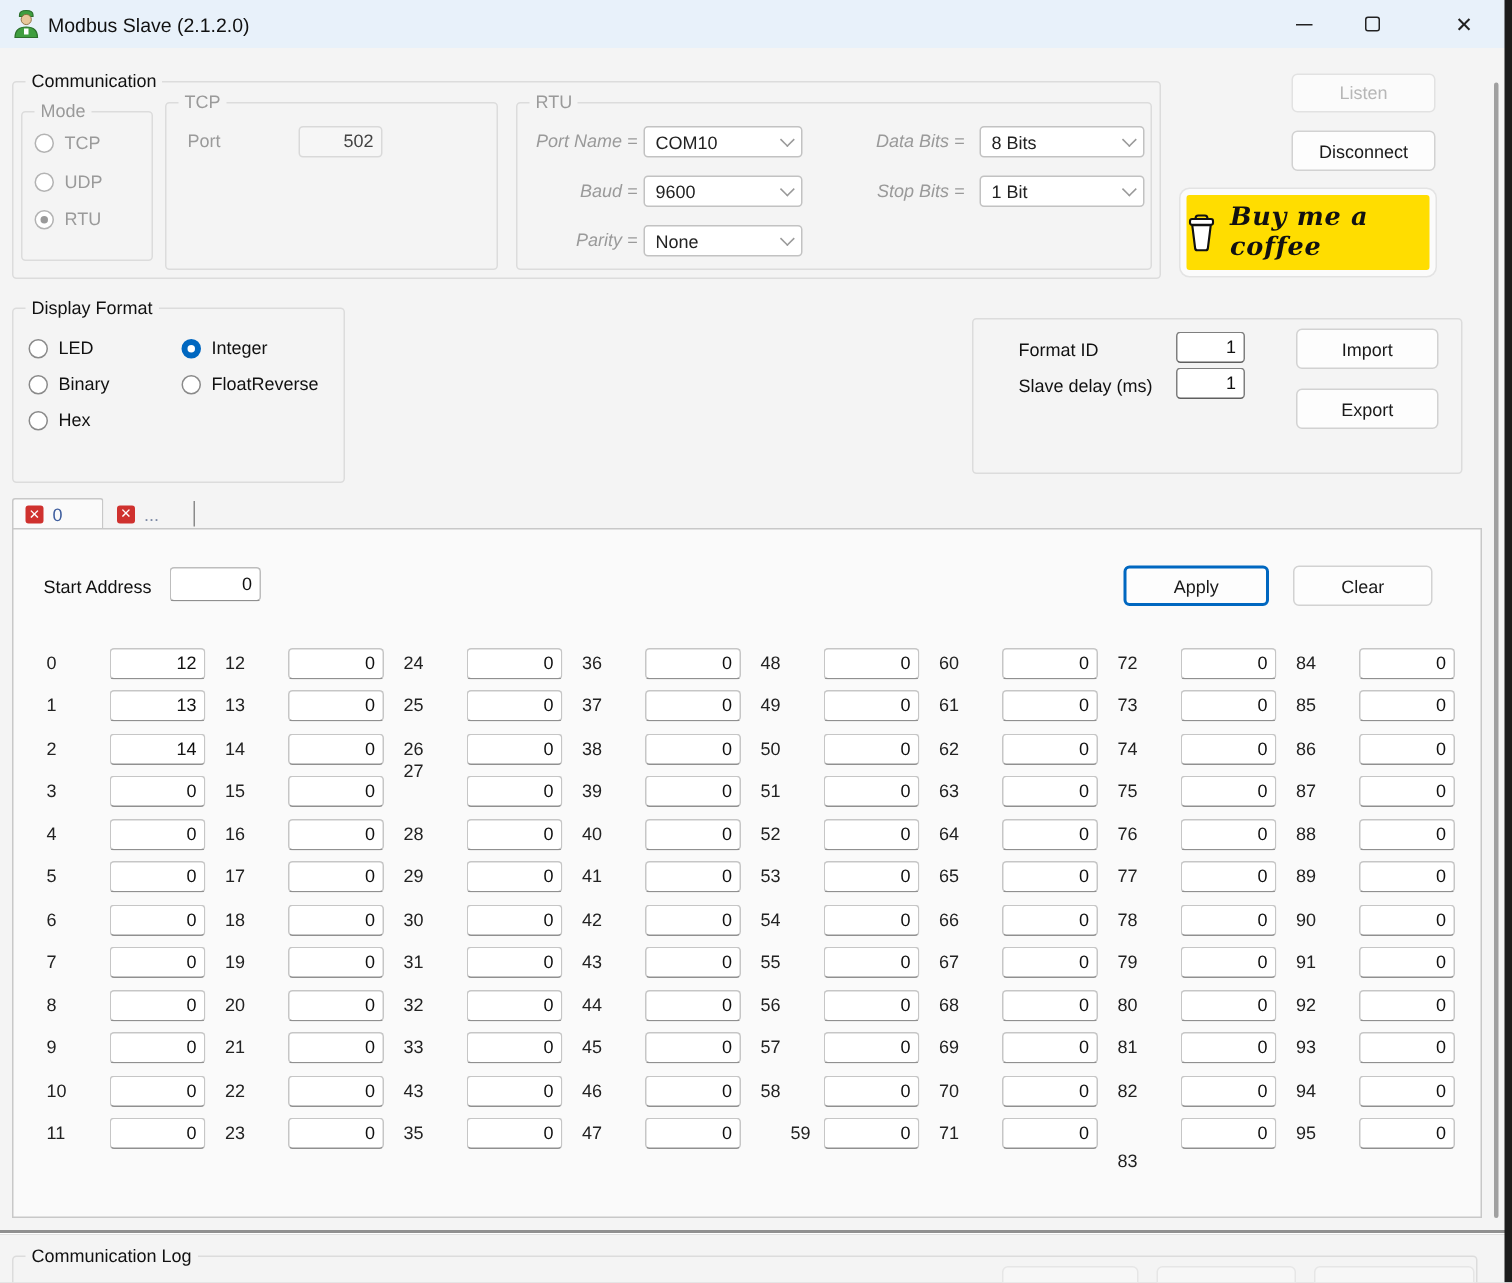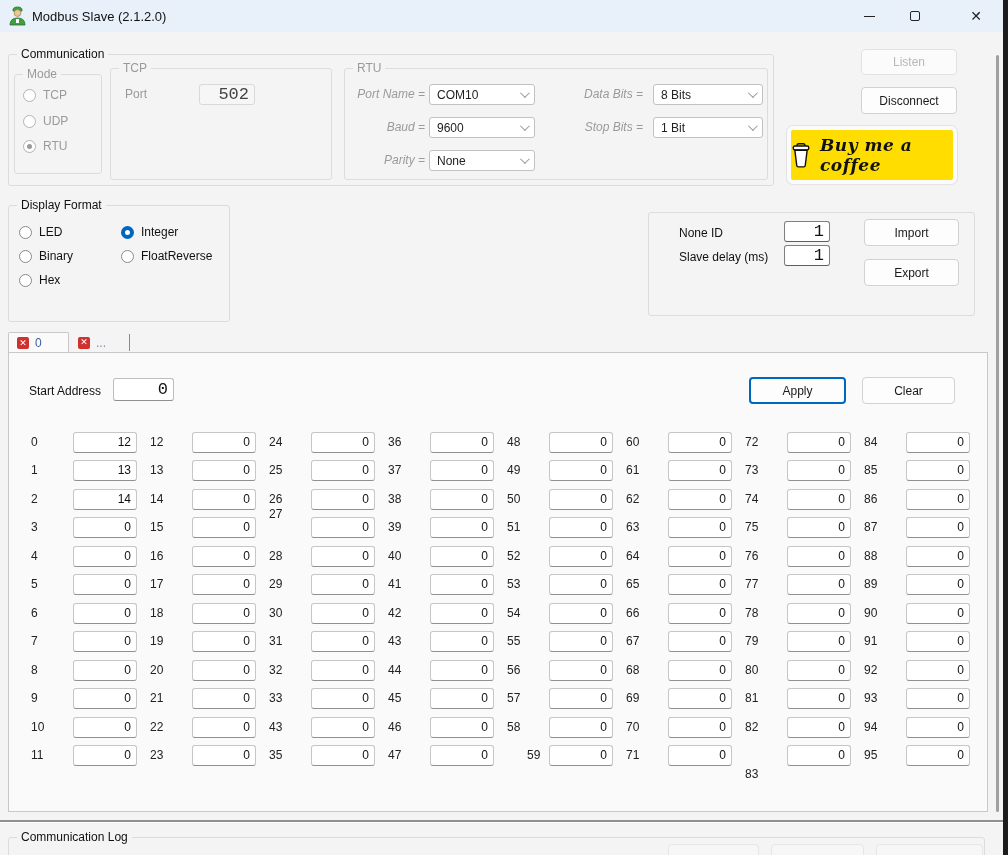--- a/index.html
+++ b/index.html
@@ -27,21 +27,21 @@
   .radio-row { display:flex; align-items:center; gap:7px; cursor:default; }
   .radio { width:13px; height:13px; border-radius:50%; border:1px solid #8a8a8a; background:#fff; flex:0 0 auto; position:relative; }
   .radio.dis { border-color:#b3b3b3; }
   .radio.sel-gray::after { content:''; position:absolute; left:3px; top:3px; width:5px; height:5px; border-radius:50%; background:#9a9a9a; }
   .radio.sel-blue { border:4px solid #0067c0; }
   .rlabel { font-size:12px; color:#111; white-space:nowrap; }
   .rlabel.dis { color:#9a9a9a; }
 
   
   .tbox { background:#fff; border:1px solid #bdbdbd; border-bottom-color:#8f8f8f; border-radius:3px;
-          font-size:17px; color:#111; text-align:right; padding:0 5px; line-height:19px;font-family:Liberation Mono, monospace; }
+          font-size:12px; color:#111; text-align:right; padding:0 5px; line-height:19px; }
   .tbox.dis { background:#f6f6f6; border-color:#d9d9d9; color:#444; }
   .tbox.dark { border-color:#7f7f7f; border-bottom-color:#5f5f5f; }
 
   
   .combo { background:#fff; border:1px solid #c2c2c2; border-radius:3px; display:flex; align-items:center;
            padding:0 7px; font-size:12px; color:#222; }
   .combo .val { flex:1; white-space:nowrap; overflow:hidden; }
   .chev { width:7px; height:7px; border-right:1.4px solid #999; border-bottom:1.4px solid #999;
           transform:rotate(45deg) translateY(-2px); flex:0 0 auto; }
 
@@ -188,21 +188,21 @@
       <span class="radio sel-blue"></span>
       <span class="rlabel">Integer</span>
     </div>
     <div class="abs radio-row" style="left:112px;top:43px;">
       <span class="radio"></span>
       <span class="rlabel">FloatReverse</span>
     </div>
   </div>
 
   <div class="abs gbox" style="left:648px;top:212px;width:327px;height:104px;">
-    <span class="abs label" style="left:30px;top:13px;">None ID</span>
+    <span class="abs label" style="left:30px;top:13px;">Format ID</span>
     <div class="abs tbox dark" style="left:135px;top:8px;width:46px;height:21px;">1</div>
     <span class="abs label" style="left:30px;top:37px;">Slave delay (ms)</span>
     <div class="abs tbox dark" style="left:135px;top:32px;width:46px;height:21px;">1</div>
     <div class="abs btn" style="left:215px;top:6px;width:95px;height:27px;">Import</div>
     <div class="abs btn" style="left:215px;top:46px;width:95px;height:27px;">Export</div>
   </div>
 
   <div class="abs tab sel" style="left:8px;top:332px;width:61px;height:21px;">
     <span class="tclose">✕</span>
     <span>0</span>

